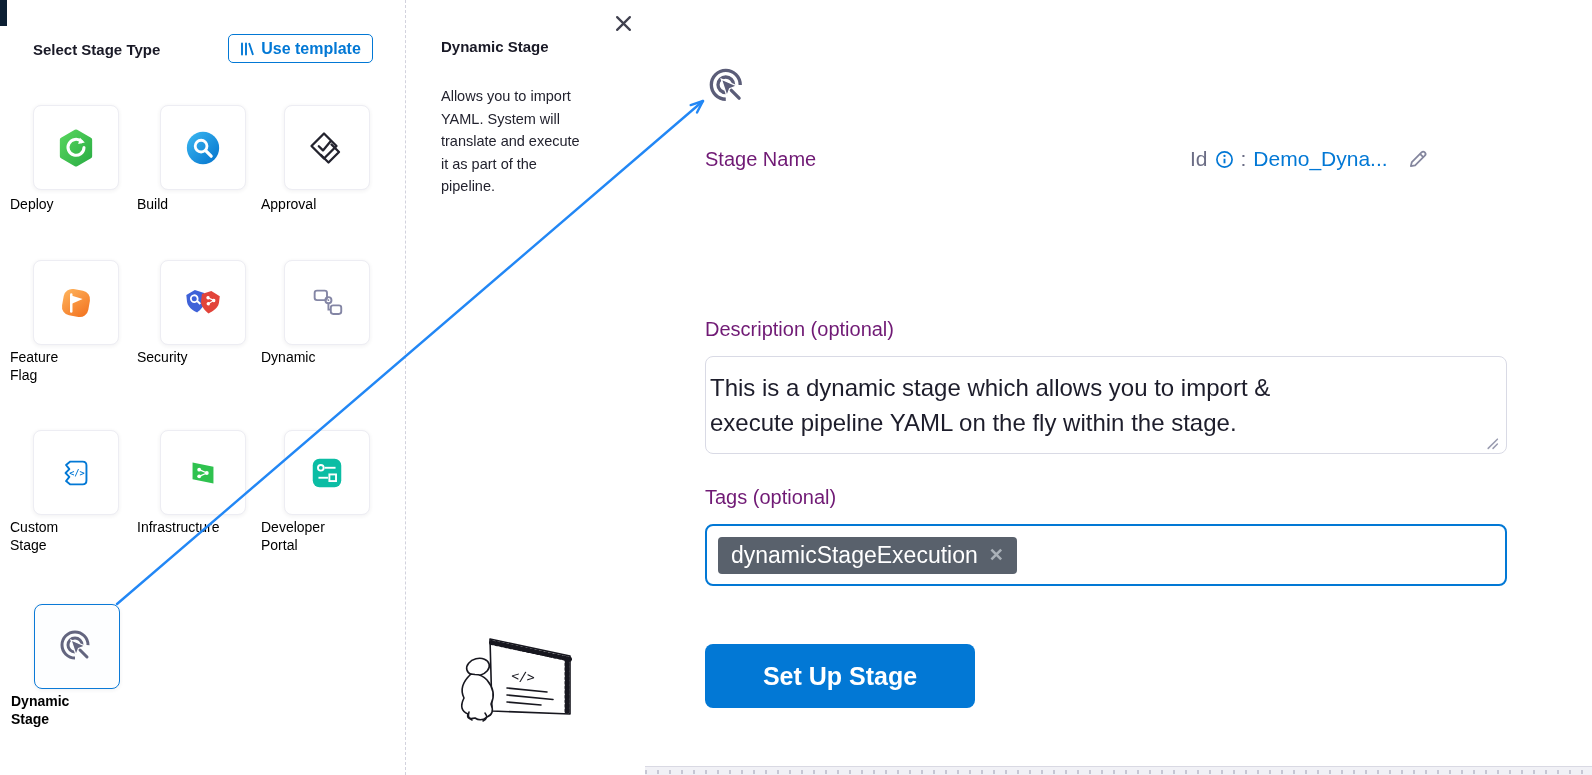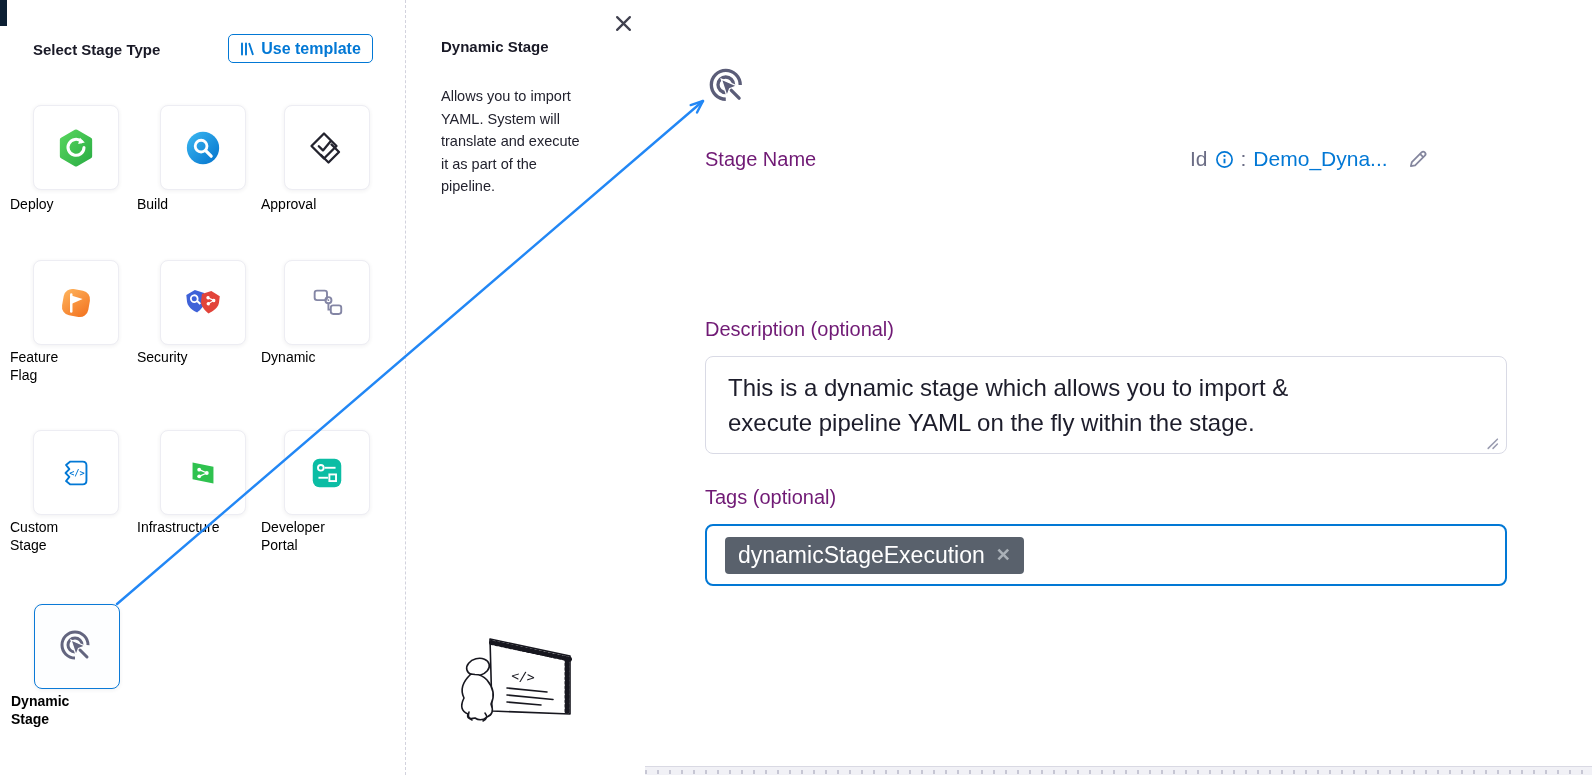--- a/index.html
+++ b/index.html
@@ -41,26 +41,26 @@
   #id-row{left:1190px;top:147px;width:340px;display:flex;align-items:center;gap:7px;
     font-size:21px;color:#6b6d85;justify-content:flex-start;}
   #id-value{color:#0278d5;font-weight:500;cursor:pointer;}
   #edit-btn{margin-left:12px;cursor:pointer;display:flex;align-items:center;}
   .text-input{position:absolute;box-sizing:border-box;border:1px solid #d9dae5;border-radius:8px;
     background:#fff;font-family:"Liberation Sans",sans-serif;font-size:24px;color:#1d1d2b;
     padding:0 18px;outline:none;}
   #stage-name-input{left:705px;top:189px;width:802px;height:62px;}
   #desc-label{left:705px;top:318px;}
   #desc-input{left:705px;top:356px;width:802px;height:98px;resize:none;line-height:35px;
-    padding:13px 22px;}
+    padding:13px 4px;}
   #desc-resize{left:1486px;top:436px;}
   #tags-label{left:705px;top:486px;}
   #tags-box{left:705px;top:524px;width:802px;height:62px;box-sizing:border-box;
     border:2px solid #0278d5;border-radius:8px;background:#fff;display:flex;align-items:center;
-    padding:0 18px;cursor:text;}
+    padding:0 11px;cursor:text;}
   #tag-chip{display:flex;align-items:center;gap:11px;background:#59616c;border-radius:4px;
     padding:5px 13px;color:#ffffff;font-size:23px;}
   #tag-remove{color:#aab1b8;font-size:18px;font-weight:bold;cursor:pointer;line-height:1;}
   #setup-btn{left:705px;top:644px;width:270px;height:64px;background:#0278d5;border:none;
     border-radius:8px;color:#fff;font-size:25px;font-weight:bold;
     font-family:"Liberation Sans",sans-serif;cursor:pointer;}
   #canvas-strip{left:645px;top:766px;width:947px;height:9px;background:#f1f1f6;
     border-top:1px solid #d9d9e3;box-sizing:border-box;
     background-image:repeating-linear-gradient(90deg,#c7c7d4 0 2px,transparent 2px 12px);
     background-position:0 3px;background-size:100% 4px;background-repeat:no-repeat;}
@@ -285,16 +285,17 @@
   </div>
 
   <div id="tags-label" class="abs field-label">Tags (optional)</div>
   <div id="tags-box" class="abs">
     <span id="tag-chip">
       <span>dynamicStageExecution</span>
       <span id="tag-remove">✕</span>
     </span>
   </div>
 
+  <button id="setup-btn" class="abs">Set Up Stage</button>
 
   <div id="canvas-strip" class="abs"></div>
 
 </div>
 
 </body></html>

